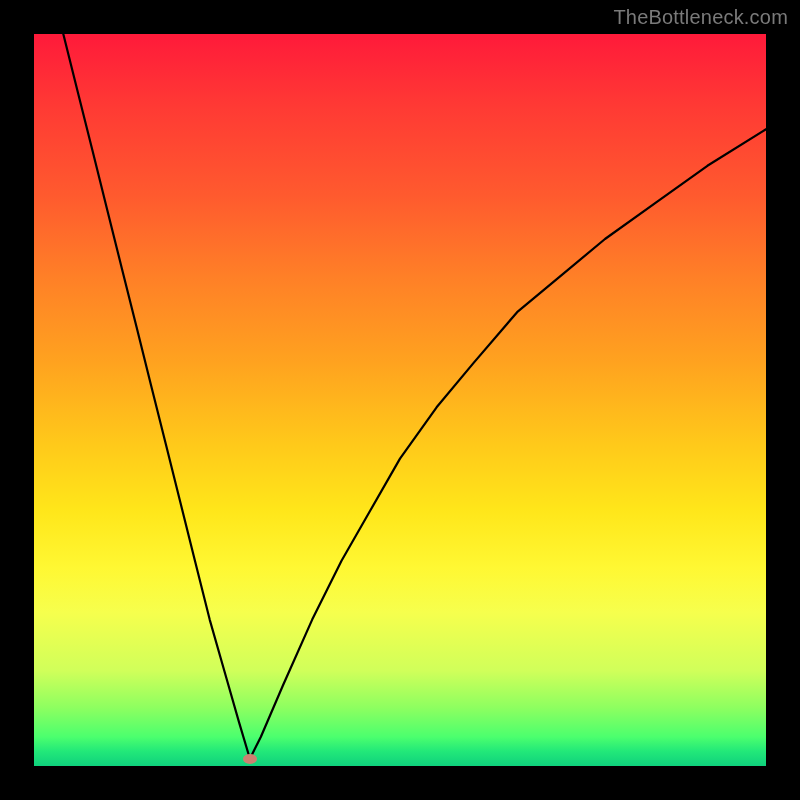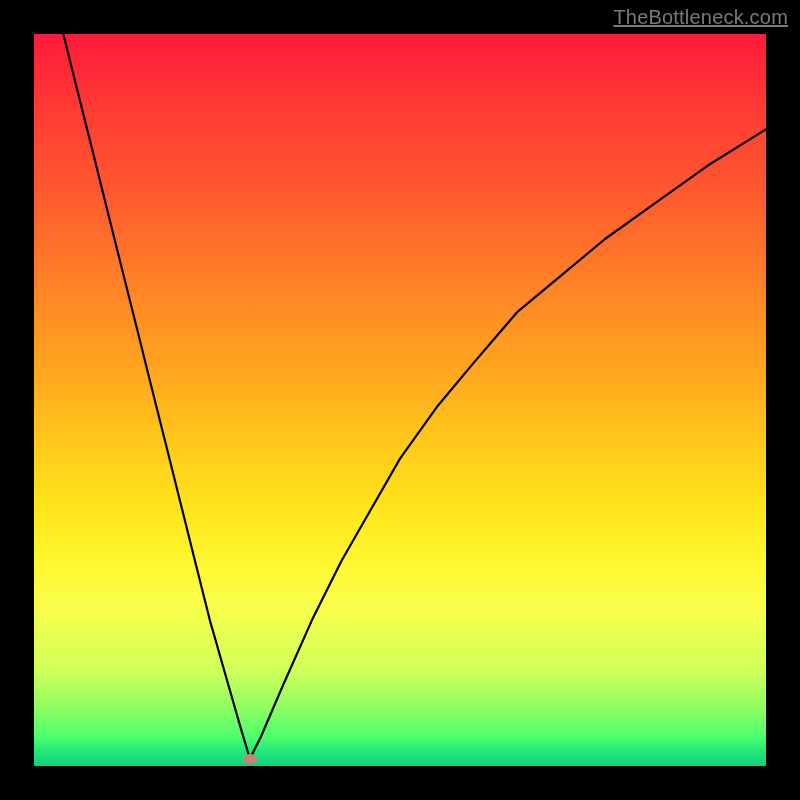--- a/index.html
+++ b/index.html
@@ -46,21 +46,20 @@
   .watermark {
     position: absolute;
     top: 6px;
     right: 12px;
     color: #7a7a7a;
     font-size: 20px;
     font-weight: 400;
     letter-spacing: 0.2px;
     pointer-events: none;
     user-select: none;
-    text-decoration: underline;
   }
   svg.curve {
     position: absolute;
     left: 0;
     top: 0;
     width: 732px;
     height: 732px;
     overflow: visible;
   }
   .marker {

